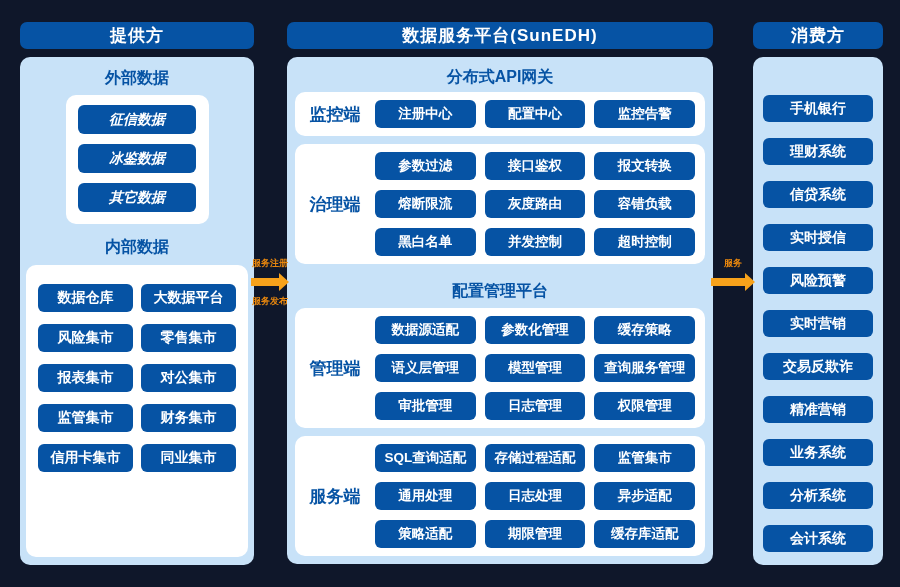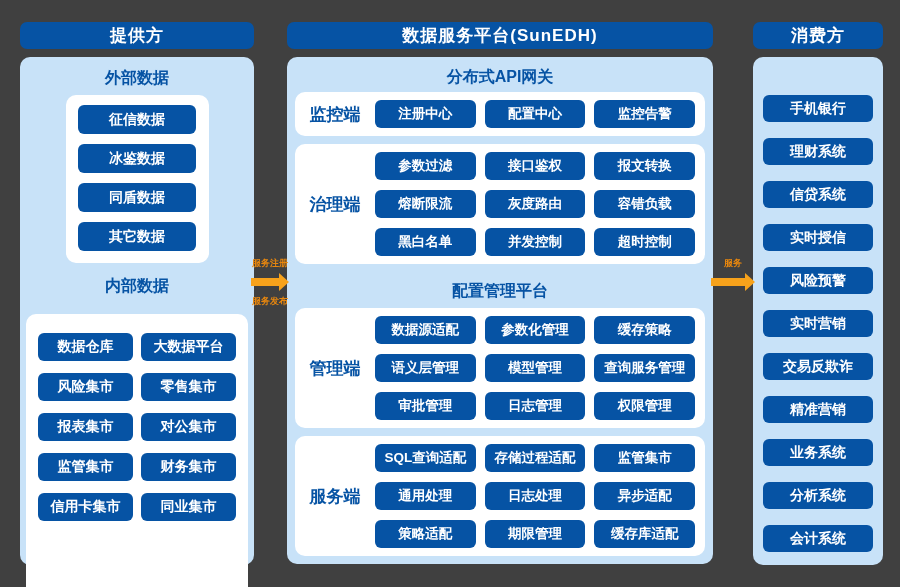--- a/index.html
+++ b/index.html
@@ -3,48 +3,48 @@
 <meta charset="utf-8">
 <style>
   :root{
     --blue:#0653A4;
     --panel:#C8E2F8;
     --orange:#F7A21B;
     --orange-text:#E8870E;
   }
   *{box-sizing:border-box;margin:0;padding:0;}
   body{background:#ffffff;font-family:"Liberation Sans",sans-serif;}
-  .stage{position:relative;width:900px;height:587px;background:#404040;overflow:hidden;}
+  .stage{position:relative;width:900px;height:587px;background:#0f172a;overflow:hidden;}
 
   .col{position:absolute;top:22px;}
   .col-left{left:20px;width:234px;}
   .col-mid{left:287px;width:426px;}
   .col-right{left:753px;width:130px;}
 
   .hdr{height:27px;border-radius:7px;background:var(--blue);color:#fff;
        font-size:17px;font-weight:bold;letter-spacing:1px;
        display:flex;align-items:center;justify-content:center;}
   .panel{margin-top:8px;background:var(--panel);border-radius:10px;}
   .panel-left{height:508px;}
   .panel-mid{height:507px;}
   .panel-right{height:508px;padding-top:38px;}
 
   .sec-title{color:var(--blue);font-size:16px;font-weight:bold;text-align:center;line-height:22px;}
   .t-ext{padding:10px 0 6px;}
-  .t-int{padding:12px 0 17px;}
+  .t-int{padding:12px 0 7px;}
   .t-mid1{padding:9px 0 4px;}
   .t-mid2{padding:8px 0 6px;}
 
   .white-box{background:#fff;border-radius:10px;}
 
   .btn{background:var(--blue);color:#fff;font-weight:bold;border-radius:6px;
        display:flex;align-items:center;justify-content:center;white-space:nowrap;}
 
   .ext-box{width:143px;margin:0 auto;padding:10px 0 12px;}
-  .ext-box .btn{width:118px;height:29px;margin:0 auto 10px;font-size:14px;}
+  .ext-box .btn{width:118px;height:29px;margin:0 auto 10px;font-size:14px;font-style:italic;}
   .ext-box .btn:last-child{margin-bottom:0;}
 
   .int-box{width:222px;height:292px;margin:0 auto;padding:19px 12px 0;
            display:grid;grid-template-columns:1fr 1fr;gap:12px 8px;
            grid-auto-rows:28px;align-content:start;}
   .int-box .btn{font-size:14px;}
 
   .mid-box{display:flex;background:#fff;border-radius:10px;margin:0 8px 8px;}
   .grp-label{width:80px;display:flex;align-items:center;justify-content:center;
              color:var(--blue);font-weight:bold;font-size:17px;}
@@ -70,21 +70,20 @@
 <div class="stage">
 
   <div class="col col-left">
     <div class="hdr">提供方</div>
     <div class="panel panel-left">
       <div class="sec-title t-ext">外部数据</div>
       <div class="white-box ext-box">
 
       <div class="btn">征信数据</div>
           <div class="btn">冰鉴数据</div>
-          <div class="btn">同盾数据</div>
           <div class="btn">其它数据</div>
         </div>
       <div class="sec-title t-int">内部数据</div>
       <div class="white-box int-box">
 
       <div class="btn">数据仓库</div>
           <div class="btn">大数据平台</div>
           <div class="btn">风险集市</div>
           <div class="btn">零售集市</div>
           <div class="btn">报表集市</div>

